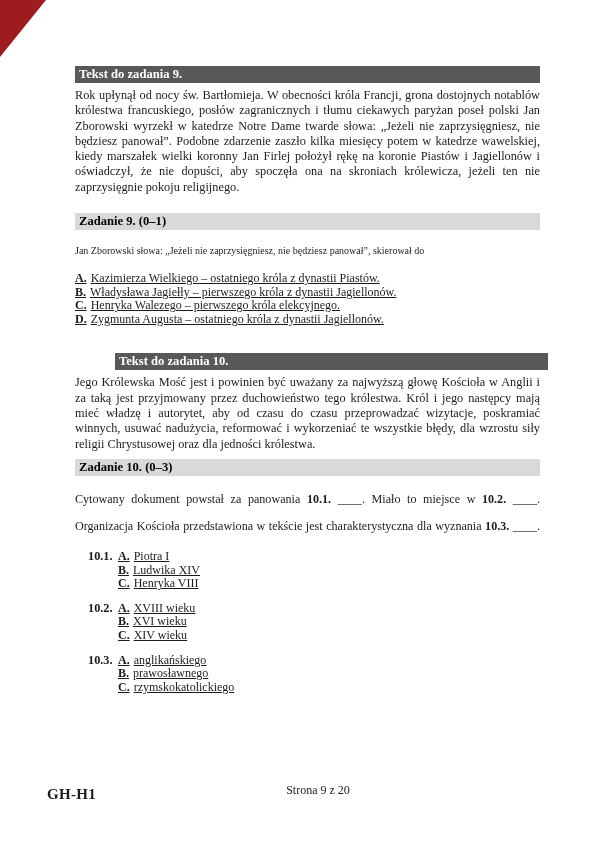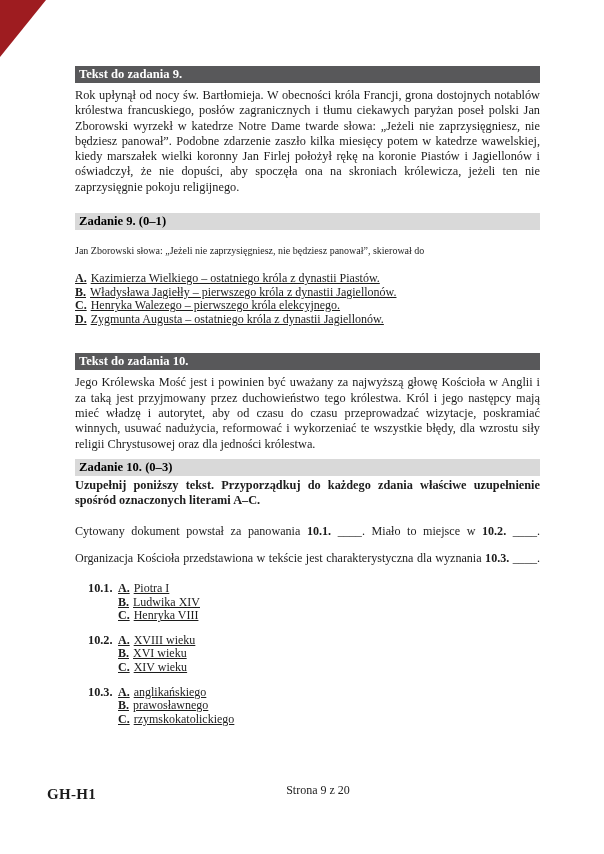--- a/index.html
+++ b/index.html
@@ -15,21 +15,21 @@
   .bar { font-weight:bold; font-size:12.6px; line-height:15px; padding:1px 4px; box-sizing:border-box; width:465px; }
   .bar-dark { background:#58585a; color:#ffffff; }
   .bar-light { background:#d9d9d9; color:#000000; }
   .para { text-align:justify; font-size:12.3px; line-height:15.3px; margin:5px 0 0 0; }
   .instr { font-weight:bold; font-size:12.3px; line-height:15px; margin:2px 0 0 0; text-align:justify; }
   .stem { font-size:10px; line-height:15px; margin:13px 0 0 0; }
   .opts9 { margin-top:14px; }
   .opt { font-size:12px; line-height:13.6px;text-decoration:underline; }
   .b { font-weight:bold; }
   .letter { font-weight:bold; margin-right:4px; }
-  .gap-lg { margin-top:27px; }
+  .gap-lg { margin-top:27px;margin-left:40px; }
   .gap-md { margin-top:7px; }
   .fill { font-size:12.1px; line-height:15px; text-align:justify; text-align-last:justify; }
   .fill1 { margin-top:16px; }
   .fill2 { margin-top:8px; }
   .groups { margin-top:16px; margin-left:13px; }
   .group { display:flex; margin-bottom:11px; }
   .group-label { font-weight:bold; width:30px; flex:0 0 30px; font-size:12.3px; line-height:13.6px; }
   .group-opts { flex:1; }
   .transfer {
     position:absolute; left:88px; top:757px;
@@ -57,21 +57,20 @@
       <div class="opt"><span class="letter">A.</span><span>Kazimierza Wielkiego – ostatniego króla z dynastii Piastów.</span></div>
       <div class="opt"><span class="letter">B.</span><span>Władysława Jagiełły – pierwszego króla z dynastii Jagiellonów.</span></div>
       <div class="opt"><span class="letter">C.</span><span>Henryka Walezego – pierwszego króla elekcyjnego.</span></div>
       <div class="opt"><span class="letter">D.</span><span>Zygmunta Augusta – ostatniego króla z dynastii Jagiellonów.</span></div>
     </div>
 
     <div class="bar bar-dark gap-lg">Tekst do zadania 10.</div>
     <p class="para">Jego Królewska Mość jest i powinien być uważany za najwyższą głowę Kościoła w Anglii i za taką jest przyjmowany przez duchowieństwo tego królestwa. Król i jego następcy mają mieć władzę i autorytet, aby od czasu do czasu przeprowadzać wizytacje, poskramiać winnych, usuwać nadużycia, reformować i wykorzeniać te wszystkie błędy, dla wzrostu siły religii Chrystusowej oraz dla jedności królestwa.</p>
 
     <div class="bar bar-light gap-md">Zadanie 10. (0–3)</div>
-    <p class="instr">Uzupełnij poniższy tekst. Przyporządkuj do każdego zdania właściwe uzupełnienie spośród oznaczonych literami A–C.</p>
 
     <p class="fill fill1"><span>Cytowany dokument powstał za panowania </span><span class="b">10.1.</span><span> ____. </span><span>Miało to miejsce w </span><span class="b">10.2.</span><span> ____.</span></p>
 
     <p class="fill fill2"><span>Organizacja Kościoła przedstawiona w tekście jest charakterystyczna dla wyznania </span><span class="b">10.3.</span><span> ____.</span></p>
 
     <div class="groups">
       <div class="group">
         <div class="group-label">10.1.</div>
         <div class="group-opts">
           <div class="opt"><span class="letter">A.</span><span>Piotra I</span></div>

